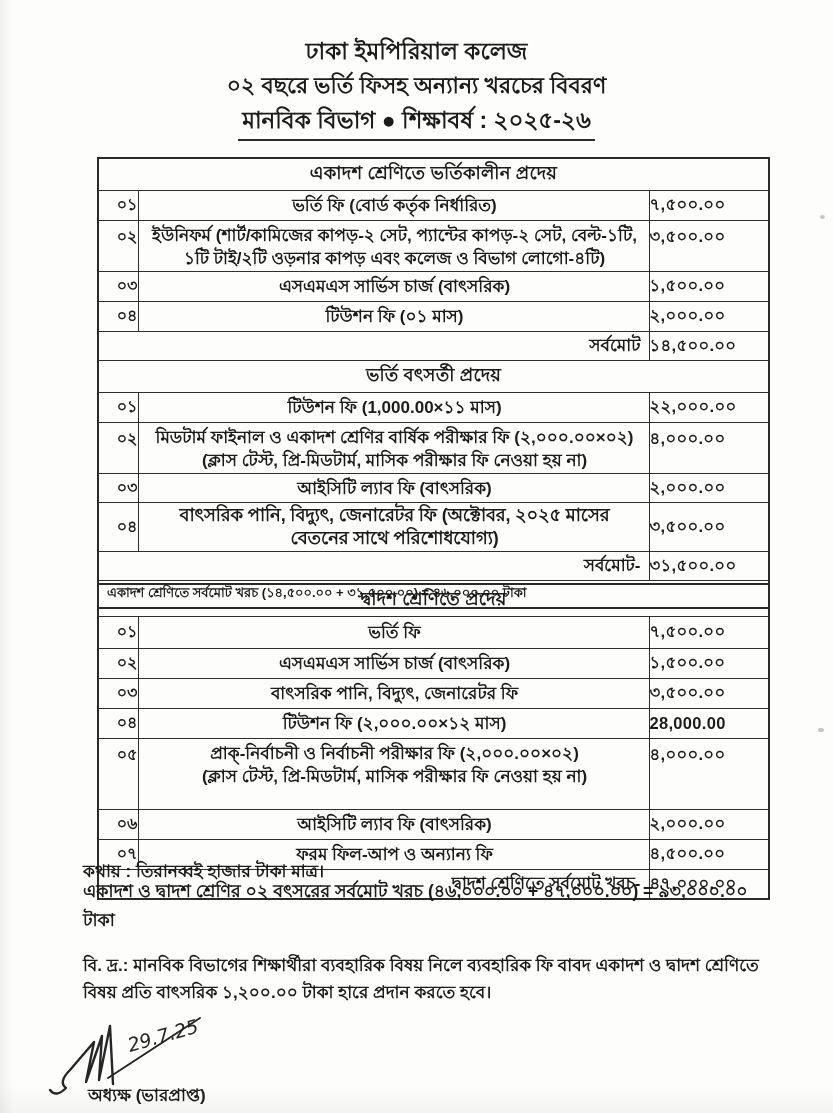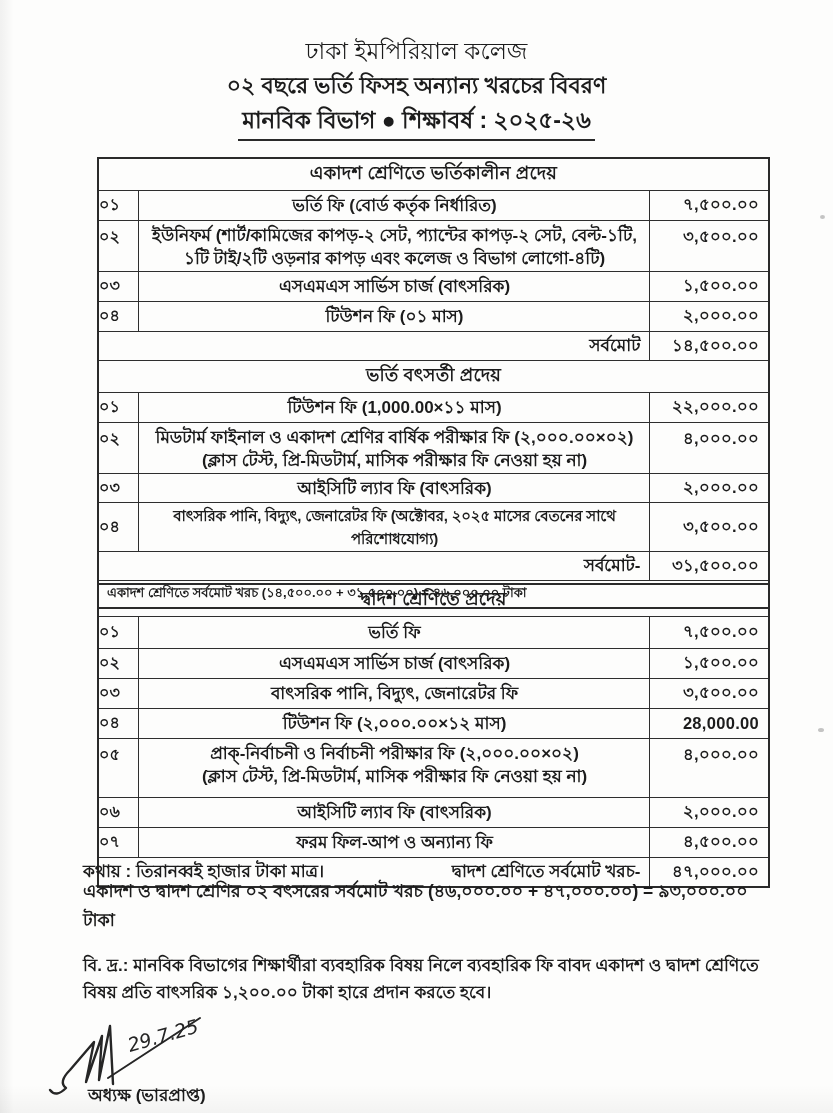--- a/index.html
+++ b/index.html
@@ -18,21 +18,21 @@
       linear-gradient(0deg, rgba(0,0,0,0.04) 0px, rgba(0,0,0,0.0) 28px),
       #fdfdfc;
     overflow: hidden;
   }
   .doc-header {
     position: absolute;
     top: 34px; left: 0;
     width: 100%;
     text-align: center;
   }
-  .doc-header .l1 { font-size: 23px; font-weight: normal; line-height: 35px; }
+  .doc-header .l1 { font-size: 23px; font-weight: bold; line-height: 35px; }
   .doc-header .l2 { font-size: 22px; font-weight: bold; line-height: 34px; }
   .doc-header .l3 {
     font-size: 23px; font-weight: bold; line-height: 35px;
     display: inline-block;
     border-bottom: 2px solid #2a2a2a;
     padding: 0 4px 1px 4px;
   }
   table.fee-table {
     position: absolute;
     left: 97px;
@@ -52,43 +52,42 @@
     vertical-align: middle;
     overflow: hidden;
   }
   .fee-table { border: 2px solid #2a2a2a; }
   .fee-table .sec-title {
     text-align: center;
     font-size: 18px;
     font-weight: bold;
     letter-spacing: 0.2px;
   }
-  .fee-table td.no { text-align: left; font-size: 16px; }
+  .fee-table td.no { text-align: right; font-size: 16px; }
   .fee-table td.desc { text-align: center; padding: 1px 8px 1px 10px; line-height: 23px; }
   .fee-table td.amt {
-    text-align: right;
     padding-right: 9px;
     font-size: 16.5px;
     letter-spacing: 0.3px;
   }
   .fee-table tr.vtop td { vertical-align: top; padding-top: 3px; }
-  .fee-table td.small { font-size: 15px; letter-spacing: -0.2px; }
+  .fee-table td.small { font-size: 18px; letter-spacing: -0.2px; }
   .fee-table td.total-label {
     text-align: right;
     padding-right: 8px;
     font-weight: bold;
     font-size: 17px;
   }
   .fee-table td.summary {
     text-align: left;
     padding-left: 8px;
     font-weight: bold;
     font-size: 13px;
   }
-  .h30 { height: 30px; } .h32 { height: 32px; } .h50 { height: 50px; } .h55 { height: 59px; } .h29 { height: 29px; }
+  .h30 { height: 30px; } .h32 { height: 32px; } .h50 { height: 50px; } .h55 { height: 71px; } .h29 { height: 29px; }
   .h26 { height: 26px; } .h25 { height: 25px; } .h27 { height: 27px; }
   .h28 { height: 28px; }
   .grand-total {
     position: absolute;
     left: 83px; top: 878px;
     width: 700px;
     font-size: 17.5px;
     font-weight: bold;
   }
   .in-words {

